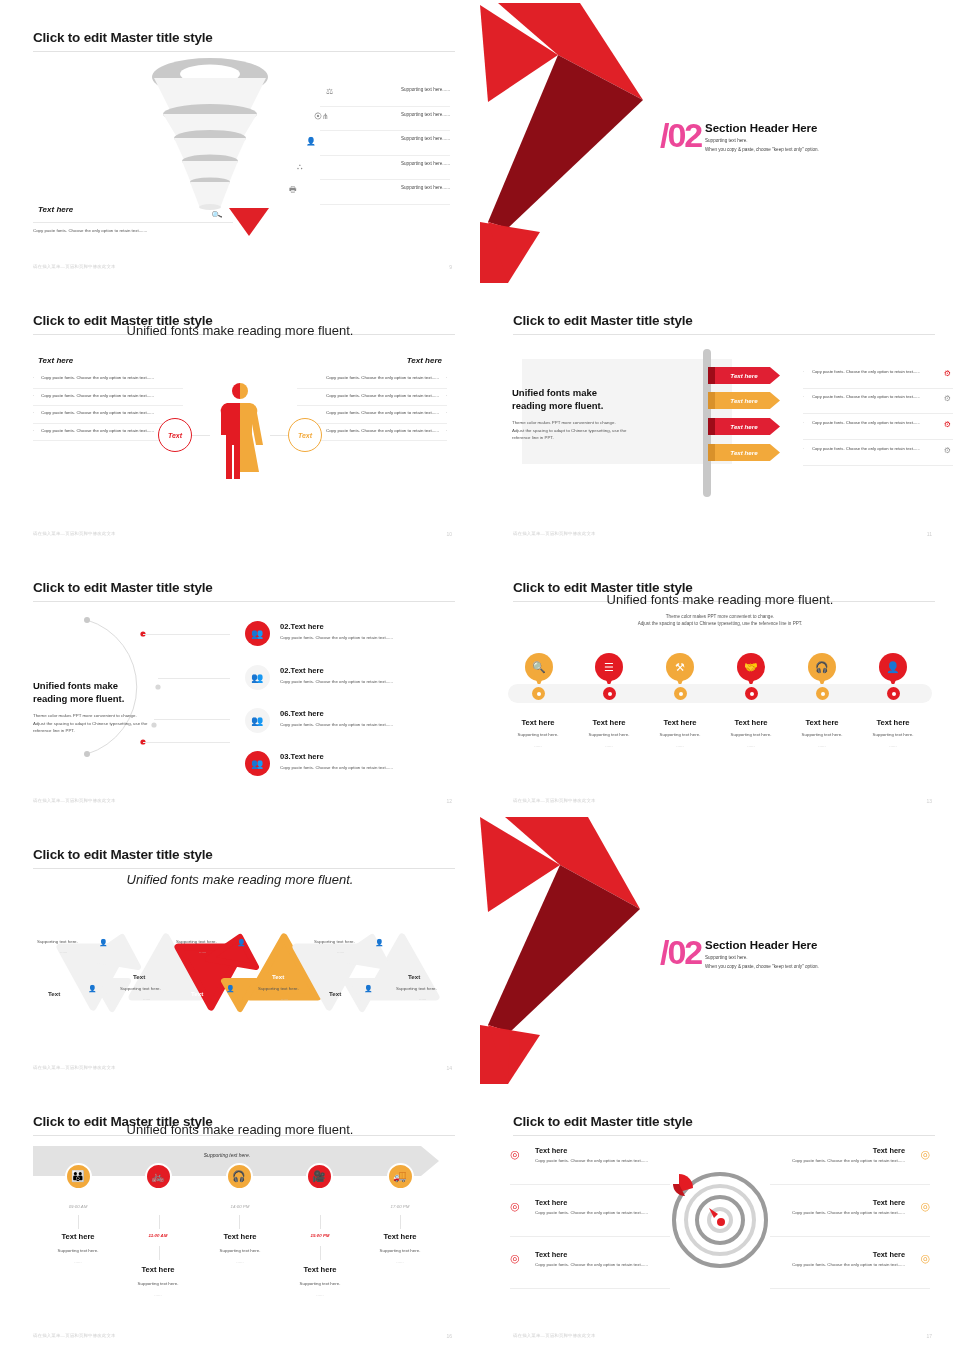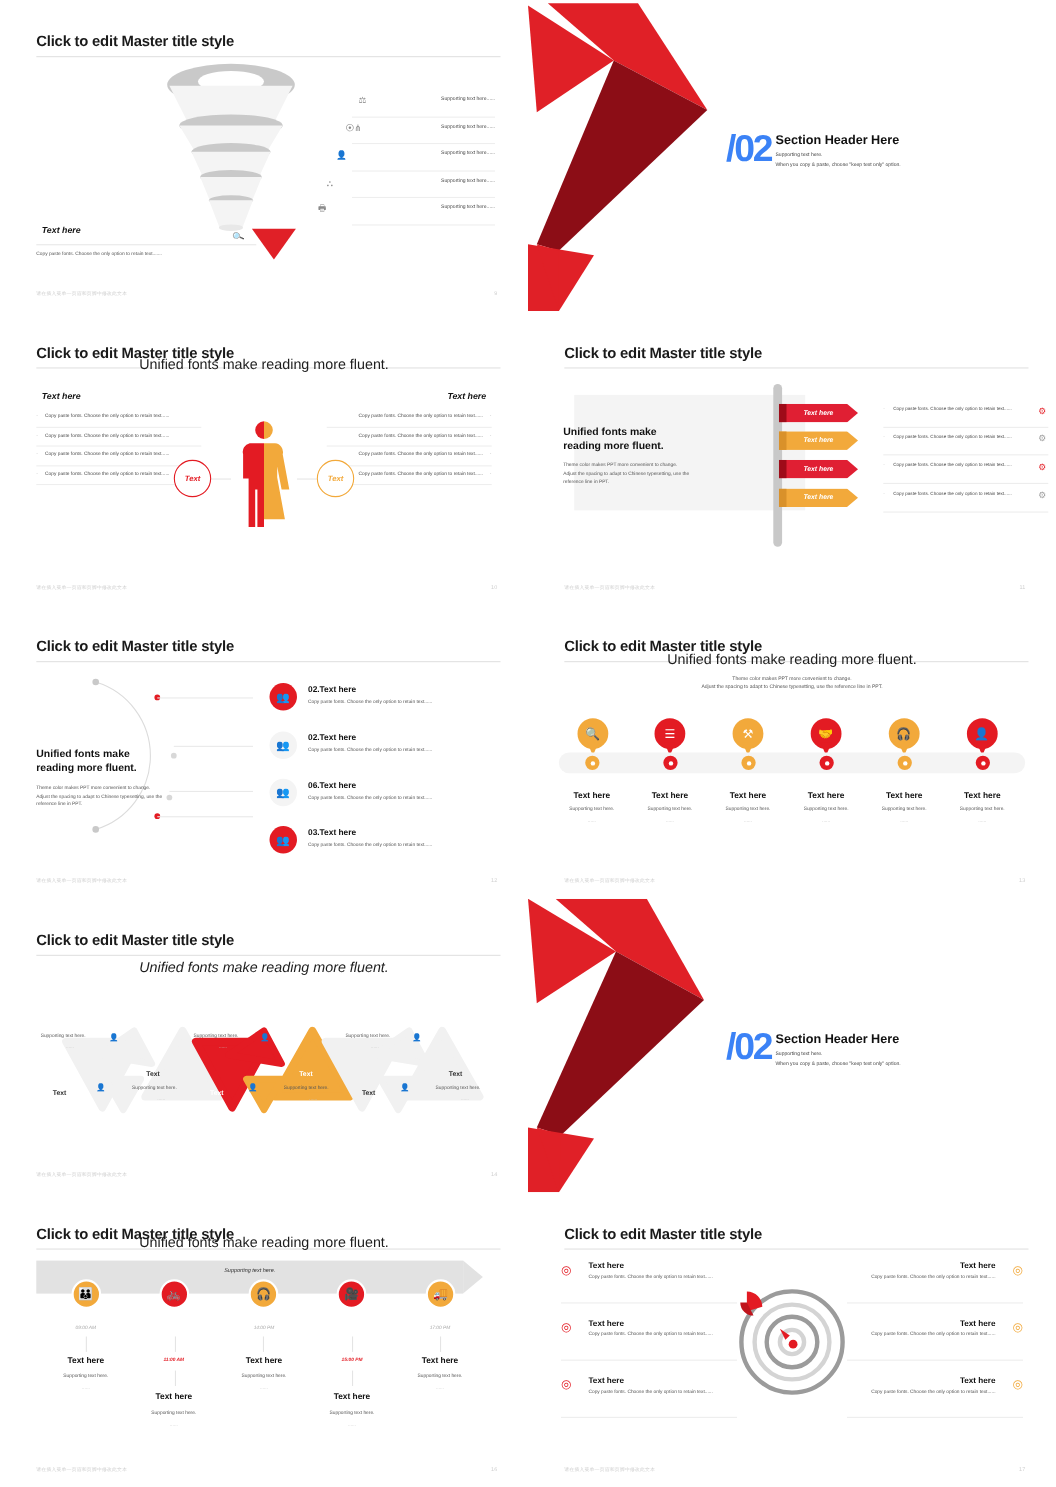--- a/index.html
+++ b/index.html
@@ -83,21 +83,21 @@
   }
   .s1-mag {
     position:absolute; left:212px; top:211px;
     font-size:8px; color:#e02027; transform:rotate(-20deg);
   }
 
   
   .sec-art { position:absolute; left:0; top:0; width:190px; height:100%; }
   .sec-num {
     position:absolute; left:180px; top:118px;
-    font-size:34px; font-weight:bold; color:#3b82f6;
+    font-size:34px; font-weight:bold; color:#ec4899;
     letter-spacing:-2px; line-height:1;
   }
   .sec-head {
     position:absolute; left:225px; top:122px;
     font-size:11.5px; font-weight:bold; color:#111;
   }
   .sec-p1 { position:absolute; left:225px; top:138px; font-size:4.6px; color:#444; }
   .sec-p2 { position:absolute; left:225px; top:147px; font-size:4.6px; color:#444; }
 
   

